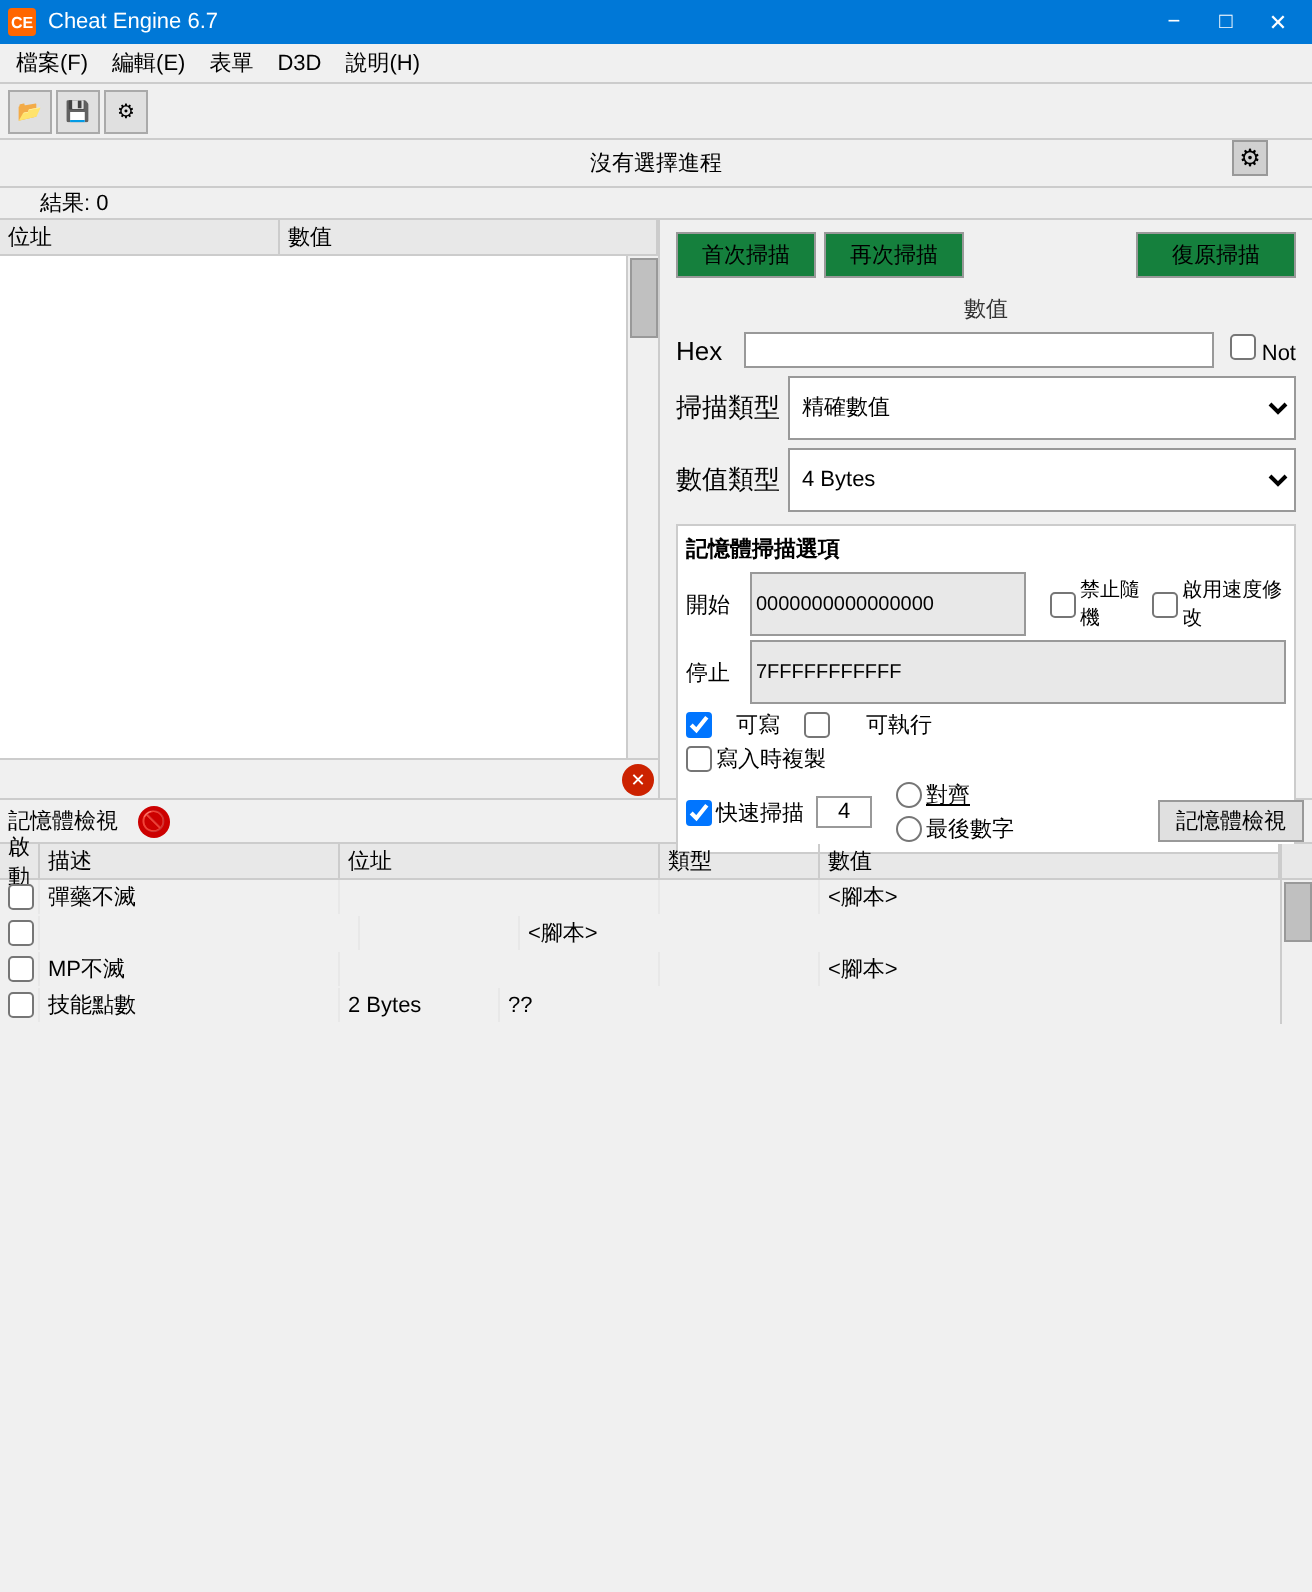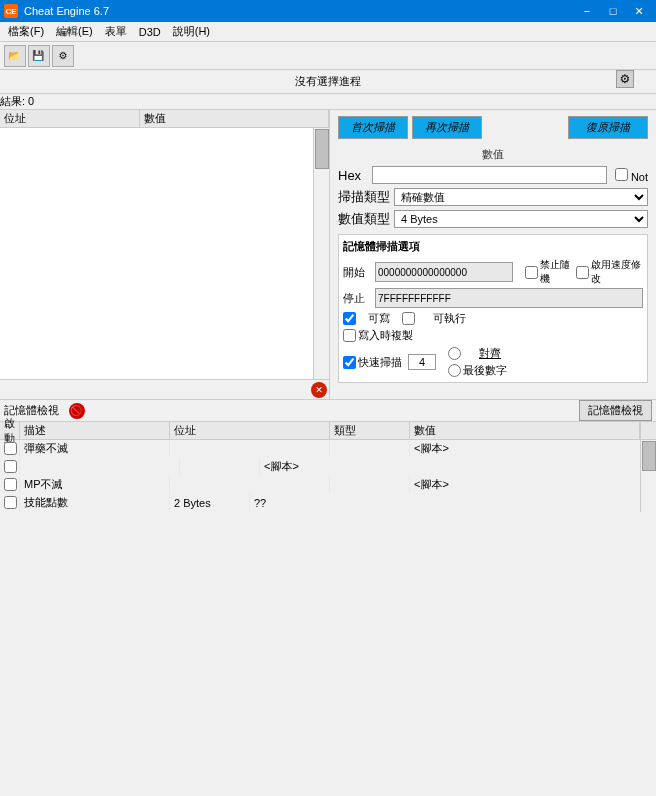--- a/index.html
+++ b/index.html
@@ -118,21 +118,21 @@
       align-items: center;
       justify-content: center;
     }
 
     
     .results-count {
       background: #f0f0f0;
       height: 16px;
       display: flex;
       align-items: flex-end;
-      padding: 0 0;
+      padding: 0 20px;
       font-size: 11px;
       border-bottom: 1px solid #ccc;
     }
 
     
     .main-area {
       display: flex;
       height: 290px;
       border-bottom: 1px solid #ccc;
     }
@@ -172,26 +172,25 @@
     }
 
     
     .scan-buttons {
       display: flex;
       gap: 4px;
       margin-bottom: 4px;
     }
     .scan-btn {
       padding: 3px 10px;
-      background: #0ea5e9;
+      background: #15803d;
       border: 1px solid #999;
       cursor: pointer;
       font-size: 11px;
       min-width: 70px;
-      font-style: italic;
     }
     .scan-btn.wide { min-width: 80px; }
 
     
     .section-label {
       font-size: 11px;
       text-align: center;
       color: #333;
     }
     .value-row {
@@ -206,21 +205,21 @@
     .value-input {
       flex: 1;
       height: 18px;
       border: 1px solid #999;
       padding: 0 3px;
       font-size: 11px;
       background: white;
     }
     .dropdown {
       flex: 1;
-      height: 18px;
+      height: 32px;
       border: 1px solid #999;
       background: white;
       font-size: 11px;
       padding: 0 2px;
     }
 
     
     .memory-section {
       border: 1px solid #ccc;
       background: white;
@@ -237,21 +236,21 @@
       align-items: center;
       gap: 4px;
       margin-bottom: 2px;
     }
     .memory-label {
       font-size: 11px;
       min-width: 28px;
     }
     .memory-input {
       flex: 1;
-      height: 20px;
+      height: 32px;
       border: 1px solid #999;
       padding: 0 2px;
       font-size: 10px;
       background: #e8e8e8;
     }
     .memory-options {
       display: flex;
       gap: 8px;
       flex-wrap: wrap;
     }
@@ -524,21 +523,21 @@
         </label>
       </div>
 
       <div class="fast-scan-row" style="margin-top:3px; display:flex; align-items:center; gap:6px;">
         <label style="font-size:11px; display:flex; align-items:center; gap:2px;">
           <input type="checkbox" checked="" style="">
           <span>快速掃描</span>
         </label>
         <input class="fast-scan-input" type="text" value="4" style="">
         <div style="display:flex; flex-direction:column; gap:2px; margin-left:6px;">
-          <label style="font-size:11px; display:flex; gap:18px;text-decoration:underline;">
+          <label style="font-size:11px; display:flex; gap:2px;text-decoration:underline;">
             <input type="radio" name="align" style="">
             <span>對齊</span>
           </label>
           <label style="font-size:11px; display:flex; align-items:center; gap:2px;">
             <input type="radio" name="align" style="">
             <span>最後數字</span>
           </label>
         </div>
       </div>
 

